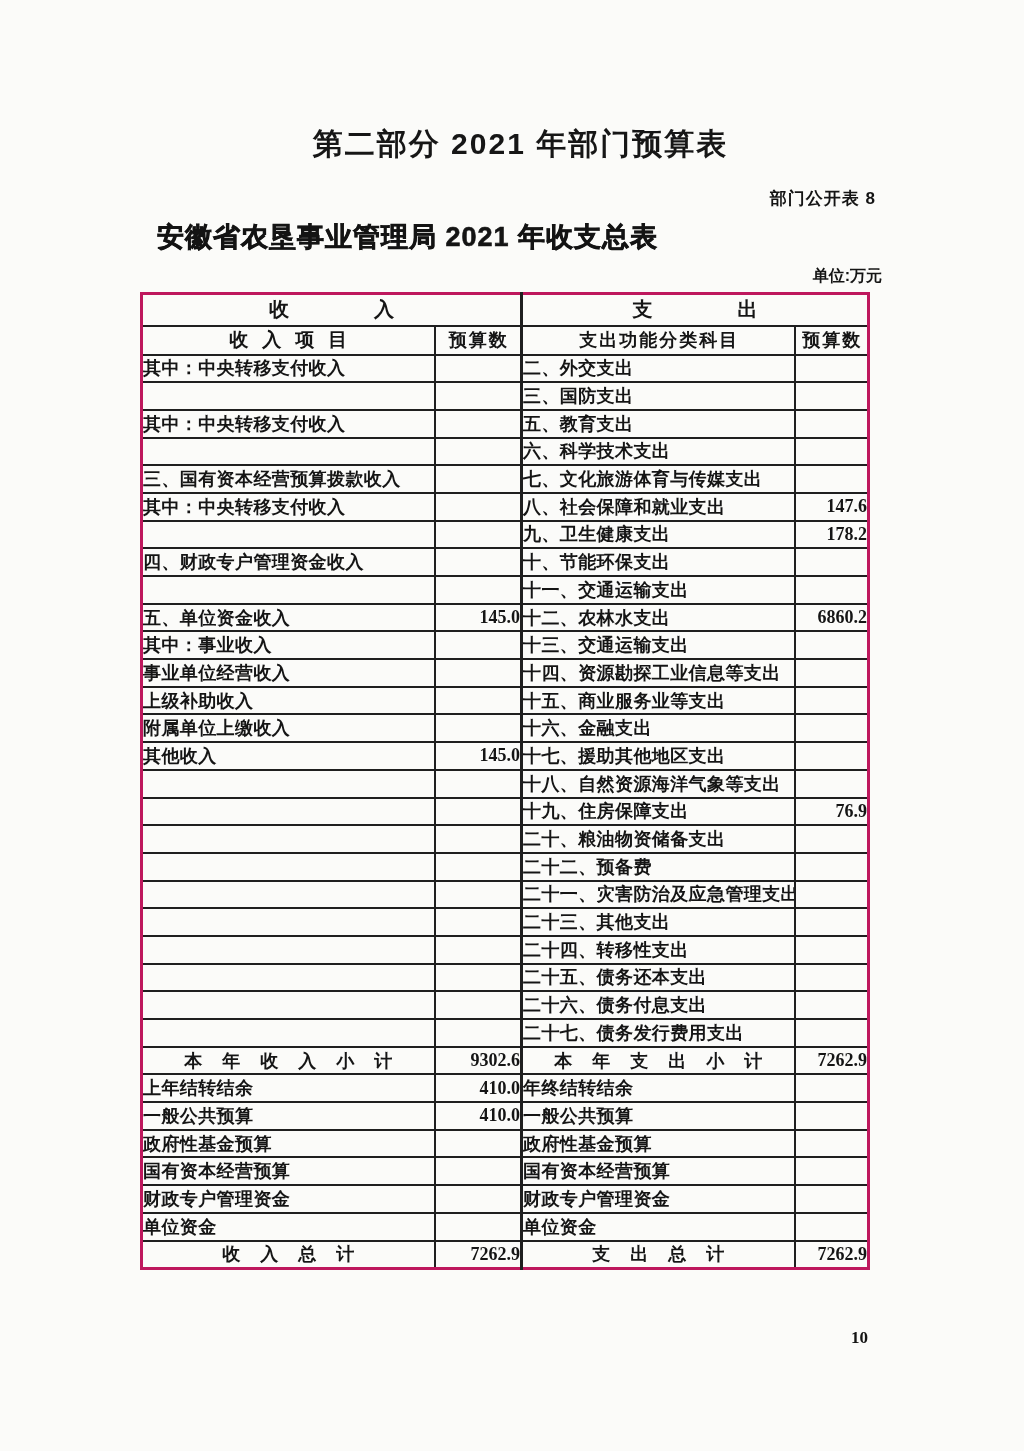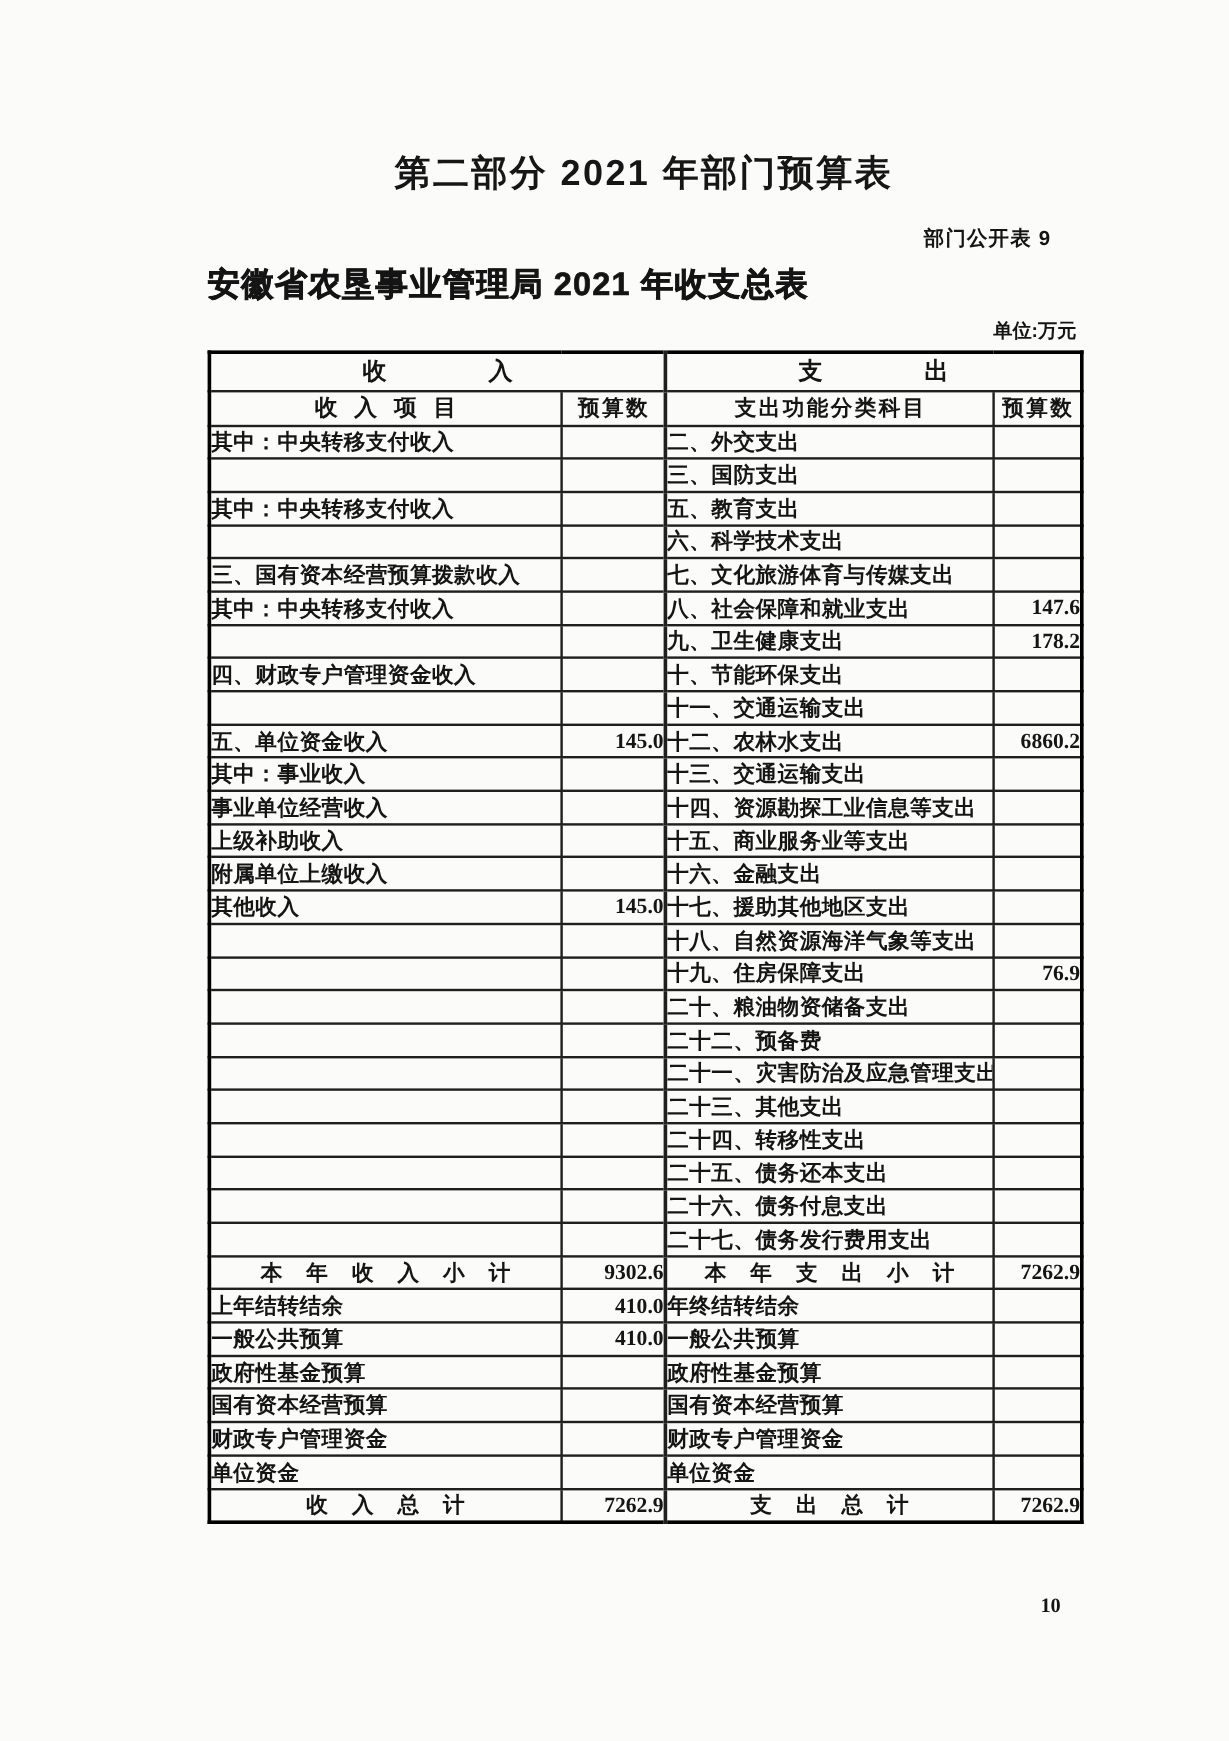--- a/index.html
+++ b/index.html
@@ -4,45 +4,45 @@
 <style>
   html,body { margin:0; padding:0; }
   body {
     width:1024px; height:1451px;
     background:#fbfbf9;
     font-family:"Liberation Sans", sans-serif;
     color:#141414;
     position:relative;
     overflow:hidden;
   }
-  .doc { position:absolute; inset:0;margin-left:16px; }
+  .doc { position:absolute; inset:0; }
 
   .section-title {
     position:absolute; top:124px; left:157px; width:727px;
     text-align:center; font-size:30px; font-weight:700; letter-spacing:2px;
     color:#161616;
   }
   .form-label {
     position:absolute; top:187px; right:148px;
     font-size:17px; font-weight:600; letter-spacing:1px;
   }
   .table-title {
     position:absolute; top:219px; left:157px; width:727px;
     text-align:left; font-size:27px; font-weight:800; letter-spacing:1px;
     -webkit-text-stroke:0.6px #141414;
   }
   .unit-note {
-    position:absolute; top:266px; right:127px;
+    position:absolute; top:266px; right:142px;
     font-size:16px; font-weight:600;
   }
 
   table.budget {
-    position:absolute; top:292px; left:157px; width:727px;
+    position:absolute; top:292px; left:140px; width:727px;
     border-collapse:collapse; table-layout:fixed;
-    border:3px solid #000000;
+    border:3px solid #be185d;
   }
   table.budget th, table.budget td {
     border:2px solid #1f1f1f;
     padding:0; margin:0;
     white-space:nowrap; overflow:hidden;
     font-weight:700;
     color:#151515;
   }
   tr.h1 { height:32px; }
   tr.h2 { height:29px; }
@@ -73,21 +73,21 @@
     position:absolute; top:1328px; left:851px;
     font-family:"Liberation Serif", serif;
     font-size:17px; font-weight:700;
   }
 </style>
 </head>
 <body>
 
 <div class="doc">
   <div class="section-title">第二部分 2021 年部门预算表</div>
-  <div class="form-label">部门公开表 9</div>
+  <div class="form-label">部门公开表 8</div>
   <div class="table-title">安徽省农垦事业管理局 2021 年收支总表</div>
   <div class="unit-note">单位:万元</div>
 
   <table class="budget">
     <colgroup>
       <col style="width:293px">
       <col style="width:87px">
       <col style="width:273px">
       <col style="width:74px">
     </colgroup>

